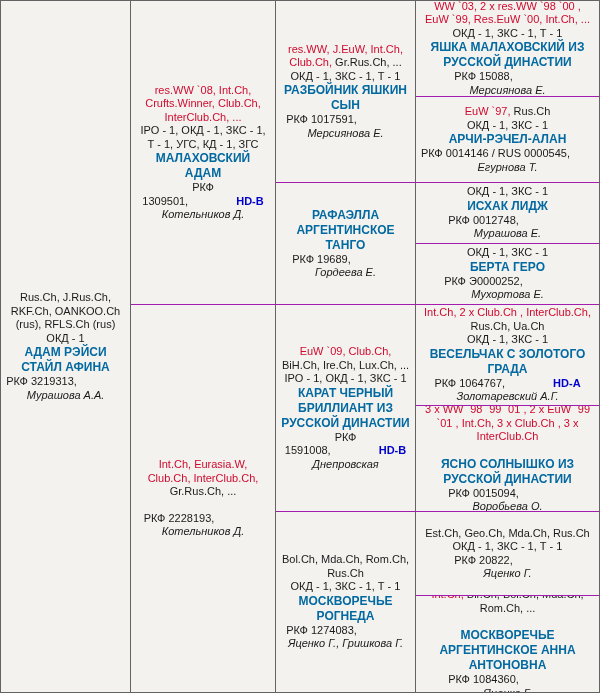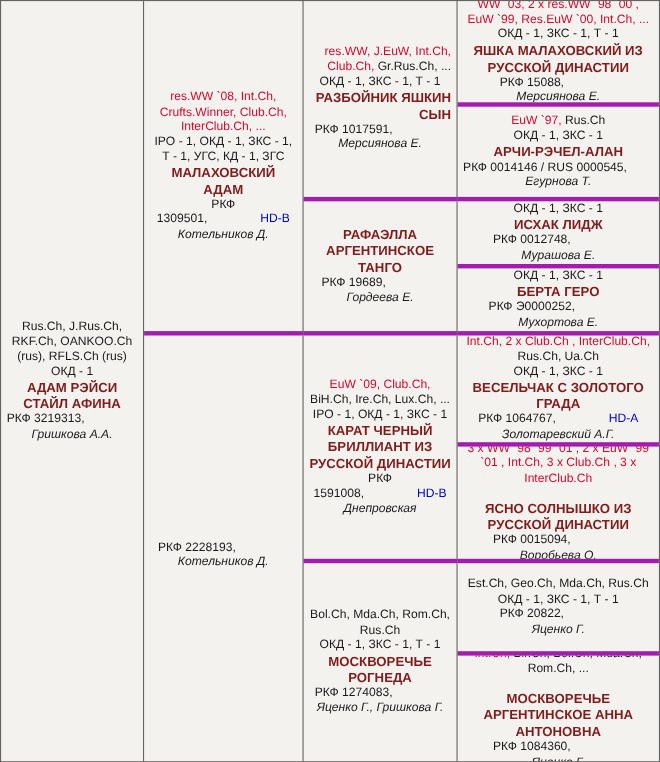--- a/index.html
+++ b/index.html
@@ -9,68 +9,69 @@
     border:1px solid #636363;
     background:#f3f2ef;
     display:grid;
     grid-template-columns:130px 145px 140px 1fr;
     grid-template-rows:96px 86px 61px 61px 101px 106px 84px auto;
     font-family:"Liberation Sans","DejaVu Sans",sans-serif;
     font-size:11px;line-height:13.5px;color:#1a1a1a;
   }
   .cell{
     border-right:1px solid #636363;
-    border-bottom:4px solid #a21caf;
+    border-bottom:1px solid #a21caf;
     display:flex;flex-direction:column;
     justify-content:center;align-items:center;
     text-align:center;padding:3px 5px;overflow:hidden;
   }
   .cell.no-br{border-right:none;}
   .cell.no-bb{border-bottom:none;}
   .c1{grid-column:1;grid-row:1 / span 8;}
   .c2a{grid-column:2;grid-row:1 / span 4;}
   .c2b{grid-column:2;grid-row:5 / span 4;}
-  .c3a{grid-column:3;grid-row:1 / span 2;text-align:right;}
+  .c3a{grid-column:3;grid-row:1 / span 2;}
   .c3b{grid-column:3;grid-row:3 / span 2;text-align:center;}
   .c3c{grid-column:3;grid-row:5 / span 2;}
   .c3d{grid-column:3;grid-row:7 / span 2;}
   .c4{grid-column:4;}
   .r1{grid-row:1}.r2{grid-row:2}.r3{grid-row:3}.r4{grid-row:4}
   .r5{grid-row:5}.r6{grid-row:6}.r7{grid-row:7}.r8{grid-row:8}
   .titles .red{color:#d00a2e;}
   .name{
-    color:#7f1d1d;font-weight:bold;font-size:12px;line-height:15px;
+    color:#0369a1;font-weight:bold;font-size:12px;line-height:15px;
     text-decoration:none;cursor:pointer;
   }
-  .reg .hd{color:#0000cc;font-weight:normal;margin-left:3px;padding-left:45px;}
+  .reg .hd{color:#0000cc;font-weight:bold;margin-left:3px;padding-left:45px;}
   .breeder{font-style:italic;}
   .spacer{height:13px;flex:none;}
 </style>
 </head>
 <body>
 
 <div class="pedigree">
 
   <div class="cell c1 no-bb">
     <div class="titles"><span class="red"></span><span>Rus.Ch, J.Rus.Ch, RKF.Ch, OANKOO.Ch (rus), RFLS.Ch (rus)</span></div>
     <div class="work">ОКД - 1</div>
     <div class="name">АДАМ РЭЙСИ СТАЙЛ АФИНА</div>
     <div class="reg"><span>РКФ 3219313,</span><span class="hd"></span></div>
-    <div class="breeder">Гришкова А.А.</div>
+    <div class="breeder">Мурашова А.А.</div>
   </div>
 
   <div class="cell c2a">
     <div class="titles"><span class="red">res.WW `08, Int.Ch, Crufts.Winner, Club.Ch, InterClub.Ch, ...</span><span></span></div>
     <div class="work">IPO - 1, ОКД - 1, ЗКС - 1, Т - 1, УГС, КД - 1, ЗГС</div>
     <div class="name">МАЛАХОВСКИЙ АДАМ</div>
     <div class="reg"><span>РКФ 1309501,</span><span class="hd">HD-B</span></div>
     <div class="breeder">Котельников Д.</div>
   </div>
 
   <div class="cell c2b no-bb">
+    <div class="titles"><span class="red">Int.Ch, Eurasia.W, Club.Ch, InterClub.Ch,</span><span> Gr.Rus.Ch, ...</span></div>
     <div class="spacer"></div>
     <div class="reg"><span>РКФ 2228193,</span><span class="hd"></span></div>
     <div class="breeder">Котельников Д.</div>
   </div>
 
   <div class="cell c3a">
     <div class="titles"><span class="red">res.WW, J.EuW, Int.Ch, Club.Ch,</span><span> Gr.Rus.Ch, ...</span></div>
     <div class="work">ОКД - 1, ЗКС - 1, Т - 1</div>
     <div class="name">РАЗБОЙНИК ЯШКИН СЫН</div>
     <div class="reg"><span>РКФ 1017591,</span><span class="hd"></span></div>

